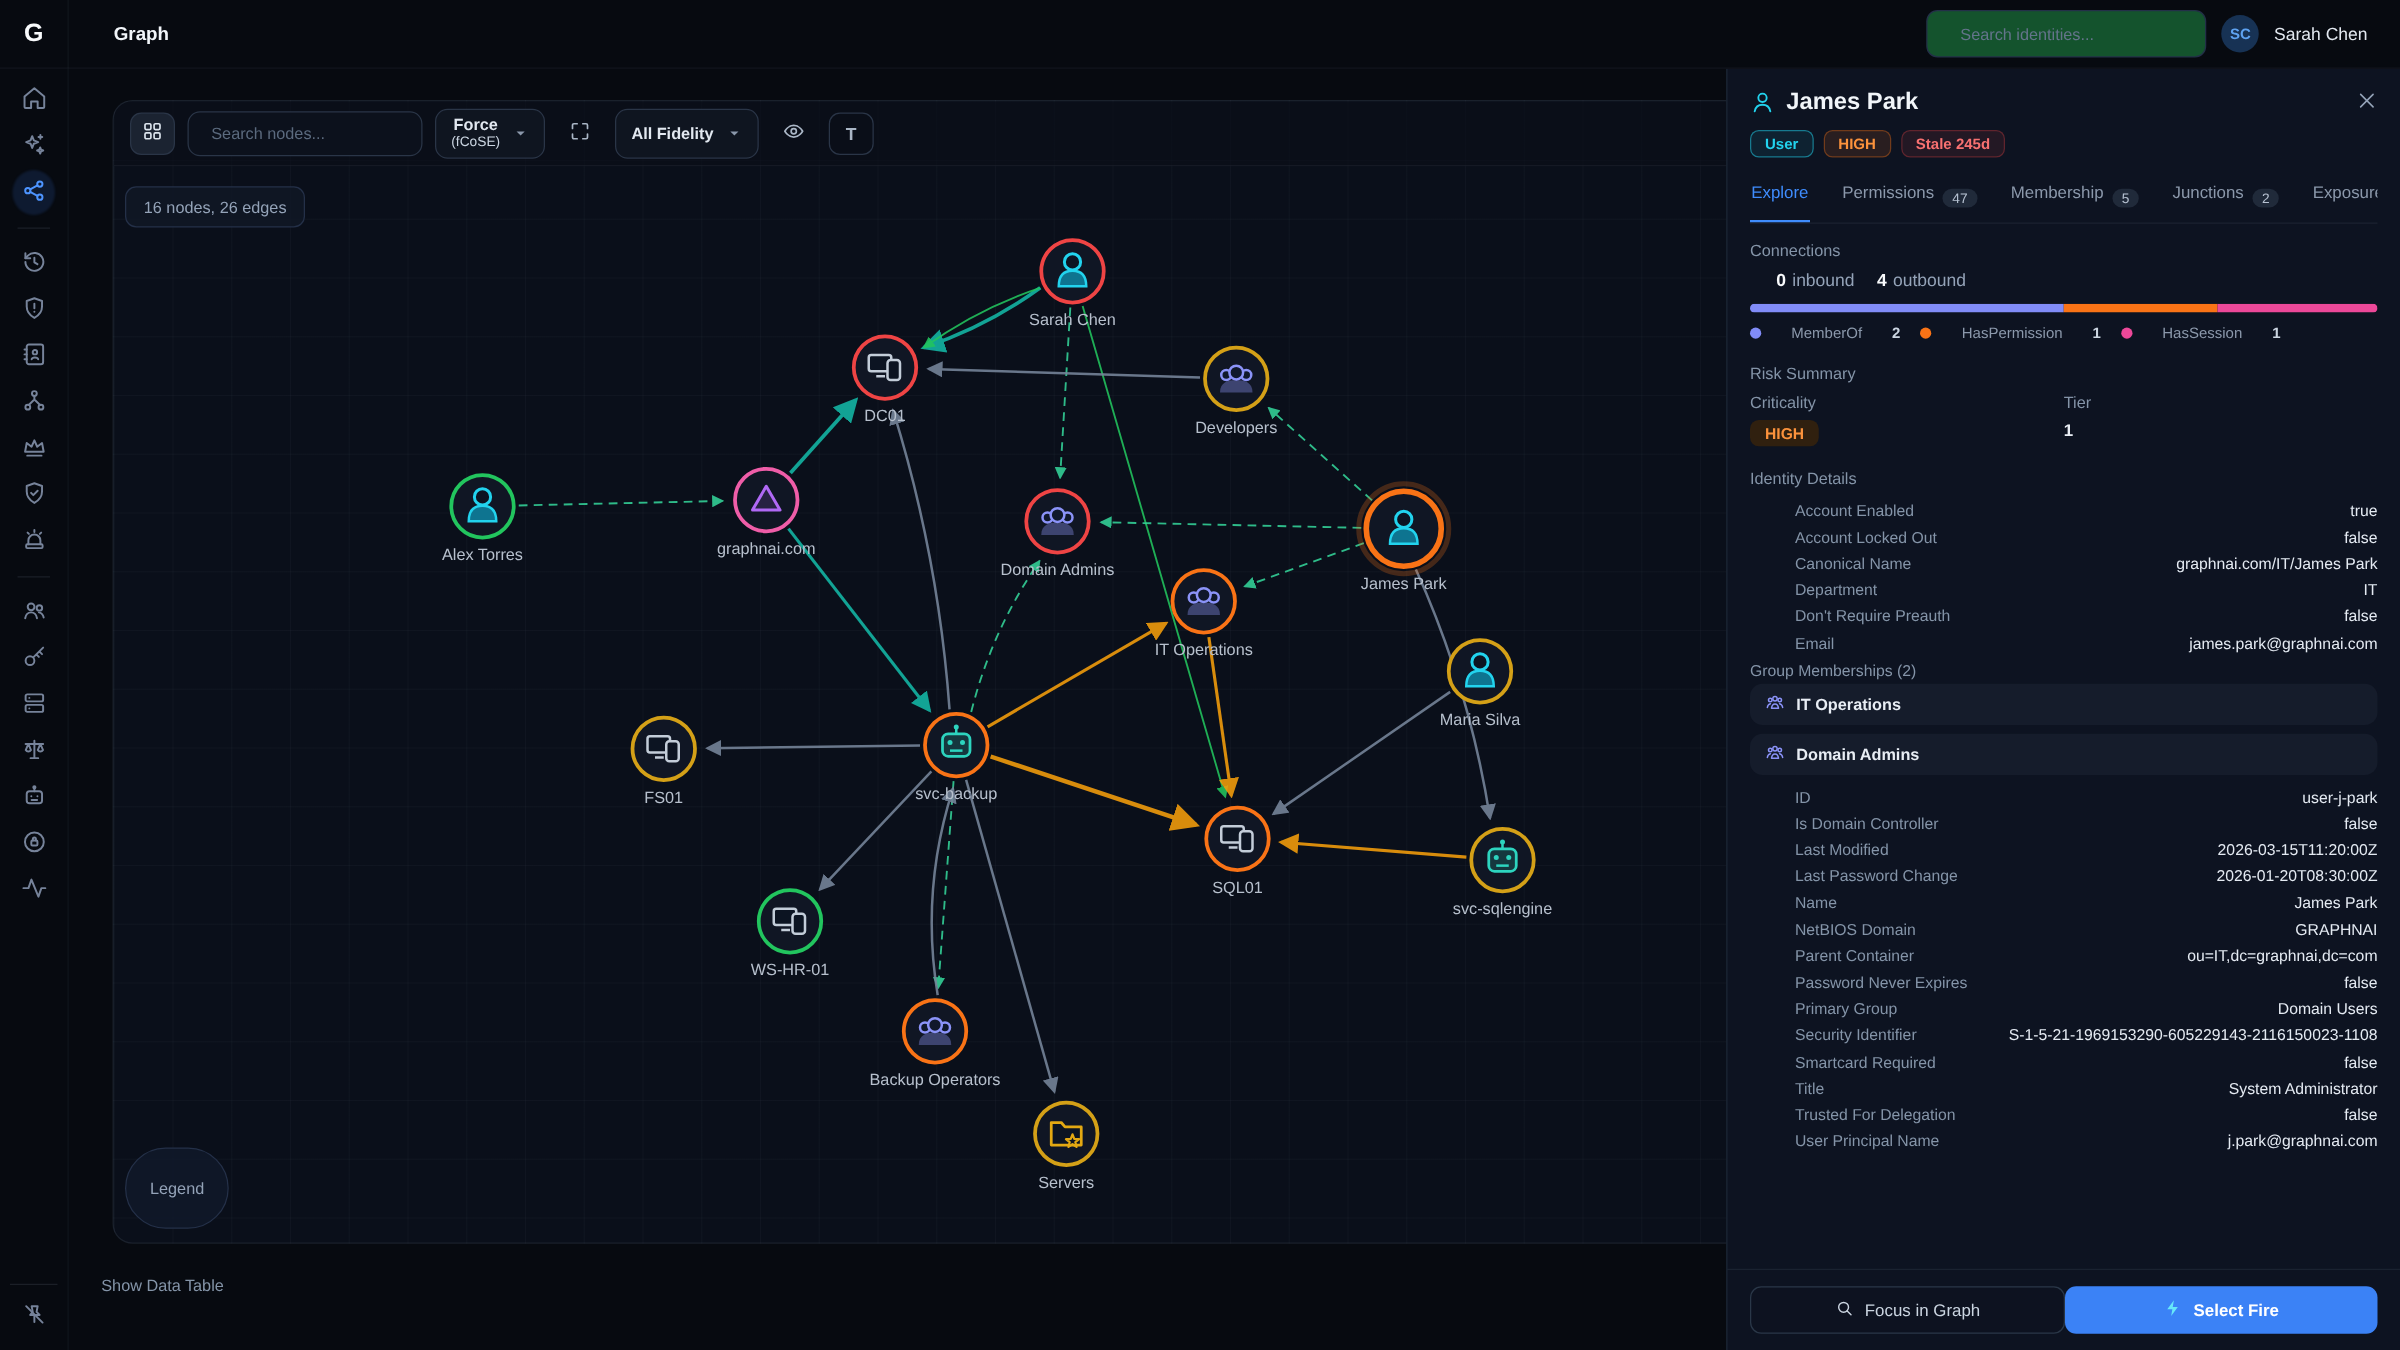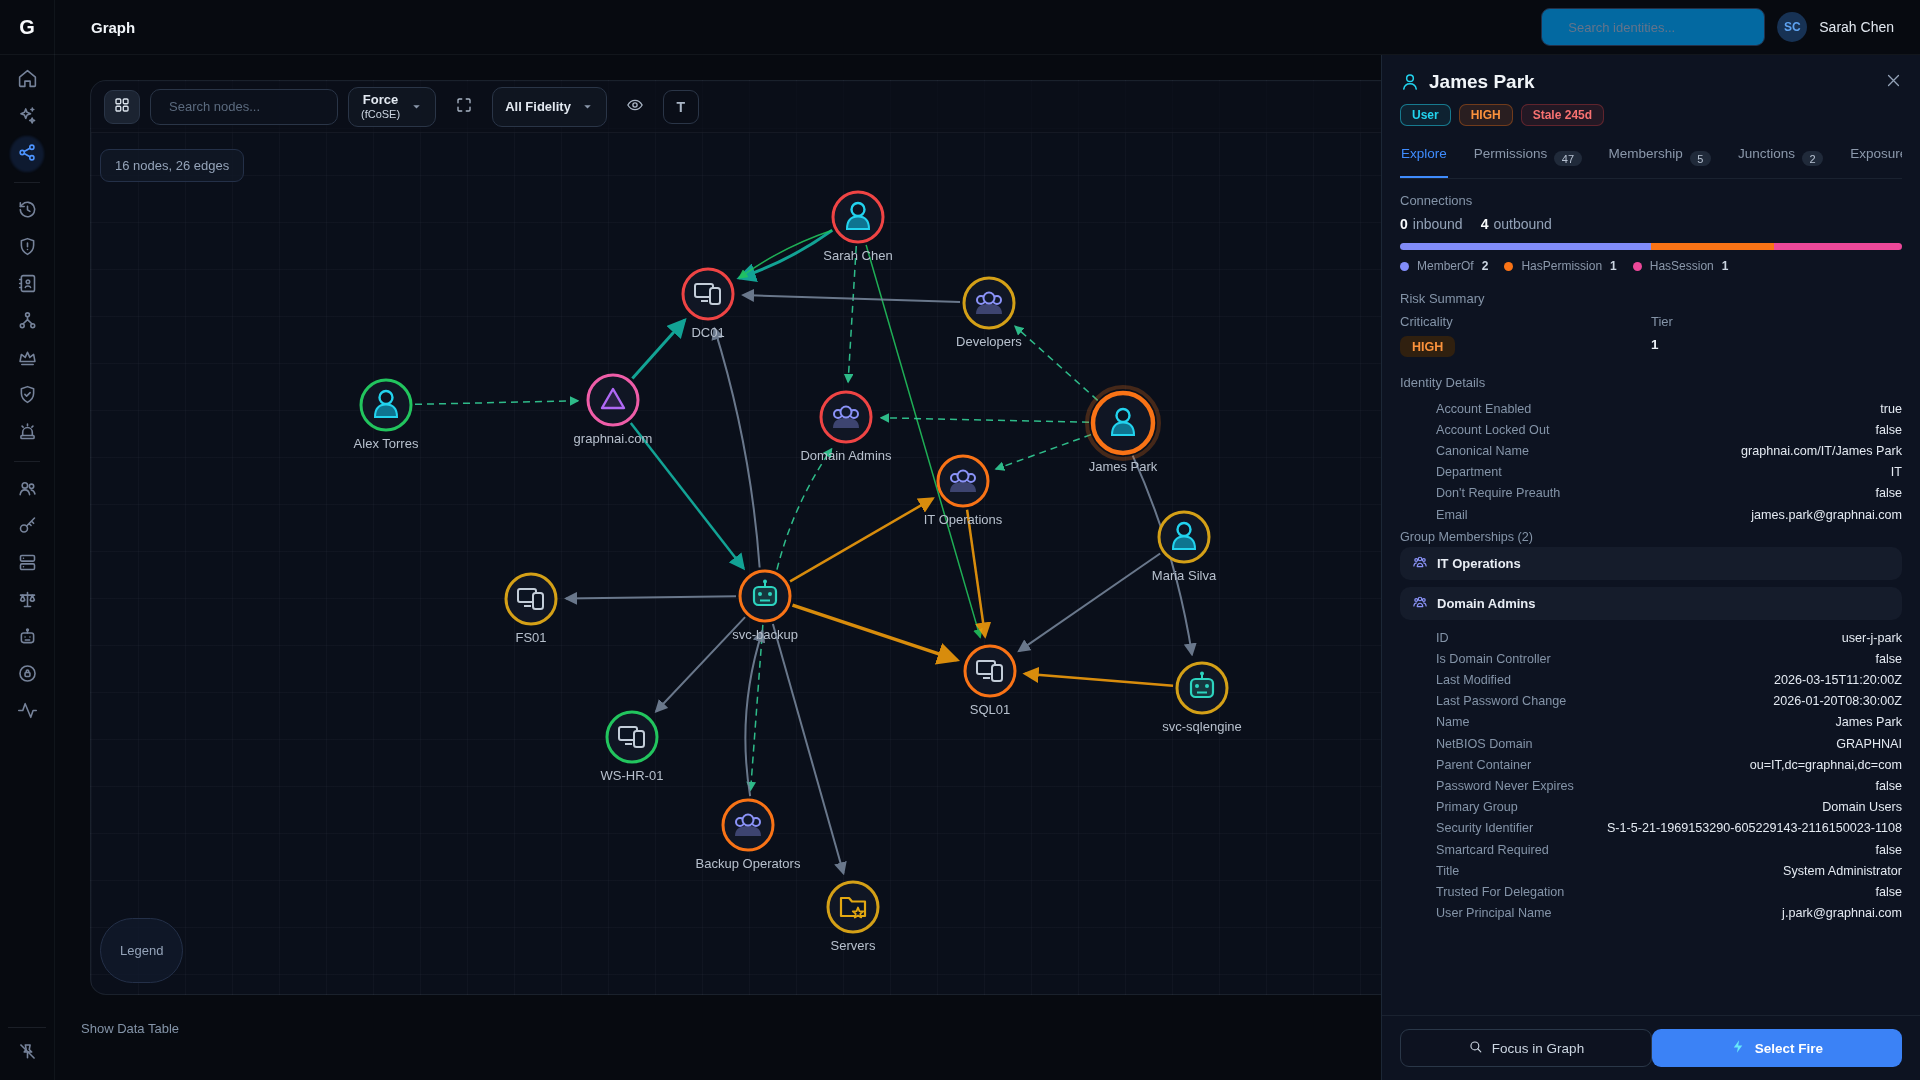--- a/index.html
+++ b/index.html
@@ -8,21 +8,21 @@
     background:#070a10; color:#e2e8f0; position:relative;
     font-family:"Liberation Sans", sans-serif;
   }
   
   .topbar { position:absolute; left:0; top:0; right:0; height:55px; background:#070a10;
     border-bottom:1px solid rgba(148,163,184,.08); display:flex; align-items:center; z-index:30; }
   .logo { width:55px; height:55px; display:flex; align-items:center; justify-content:center;
     font-size:20px; font-weight:bold; color:#f8fafc; border-right:1px solid rgba(148,163,184,.07); cursor:pointer; }
   .title { margin-left:36px; font-size:15px; font-weight:600; color:#f1f5f9; }
   .tb-right { margin-left:auto; display:flex; align-items:center; gap:12px; padding-right:26px; }
-  .search-box { width:224px; height:32px; background:#0369a1; border:1px solid #233048; border-radius:9px;
+  .search-box { width:224px; height:32px; background:#14532d; border:1px solid #233048; border-radius:9px;
     display:flex; align-items:center; padding:18px 10px; gap:8px; }
   .search-box .ticn { color:#64748b; display:flex; }
   .search-box input { flex:1; background:transparent; border:none; outline:none; color:#cbd5e1;
     font-size:13px; font-family:inherit; min-width:0; }
   .search-box input::placeholder { color:#64748b; }
   .avatar { width:30px; height:30px; border-radius:50%; background:#173254; color:#5ea2f0;
     font-size:12px; font-weight:700; display:flex; align-items:center; justify-content:center; cursor:pointer; }
   .uname { font-size:14px; color:#e2e8f0; }
   
   .sidebar { position:absolute; left:0; top:55px; bottom:0; width:55px; background:#070a10;
@@ -91,26 +91,26 @@
   .b-high { color:#fb923c; background:rgba(249,115,22,.12); border:1px solid rgba(249,115,22,.35); }
   .b-stale { color:#f87171; background:rgba(239,68,68,.1); border:1px solid rgba(239,68,68,.3); }
   .p-tabs { display:flex; gap:25px; margin-top:15px; border-bottom:1px solid rgba(148,163,184,.1);
     white-space:nowrap; overflow:hidden; }
   .tab { display:flex; align-items:center; gap:7px; font-size:13.5px; color:#8b98ab; padding:0 1px 10px;
     cursor:pointer; border-bottom:2px solid transparent; flex:none; }
   .tab.active { color:#3f8cfd; border-bottom-color:#3f8cfd; }
   .tcount { background:#202a3a; color:#b7c2d2; font-size:11px; border-radius:99px; padding:1.5px 7.5px;margin-top:10px; }
   .p-content { flex:1; overflow:hidden; padding:14px 18px 0; }
   .sec-h { font-size:13px; color:#8494a8; margin-bottom:8px; }
-  .conn-line { font-size:14px; color:#94a3b8; display:flex; gap:18px; }
+  .conn-line { font-size:14px; color:#94a3b8; display:flex; gap:18px;margin-left:21px; }
   .conn-line b { color:#f8fafc; margin-right:5px; }
   .conn-bar { display:flex; height:7px; border-radius:5px; overflow:hidden; margin:11px 0 9px; }
   .conn-bar div { height:100%; }
   .conn-leg { display:flex; gap:16px; align-items:center; }
-  .cl-item { display:flex; align-items:center; gap:8px; font-size:12px; color:#8b98ab; }
+  .cl-item { display:flex; align-items:center; gap:24px; font-size:12px; color:#8b98ab; }
   .cl-dot { width:9px; height:9px; border-radius:50%; }
   .cl-item b { color:#cbd5e1; }
   .risk { margin-top:18px; }
   .risk-grid { display:flex; }
   .risk-col { width:50%; }
   .risk-lbl { font-size:13px; color:#8494a8; }
   .crit { display:inline-block; margin-top:7px; color:#fb923c; background:#30200f; border-radius:7px;
     padding:3.5px 12px; font-size:12.5px; font-weight:700; }
   .tierv { margin-top:8px; font-size:13.5px; font-weight:600; color:#e8edf4; }
   .ident { margin-top:18px; }

